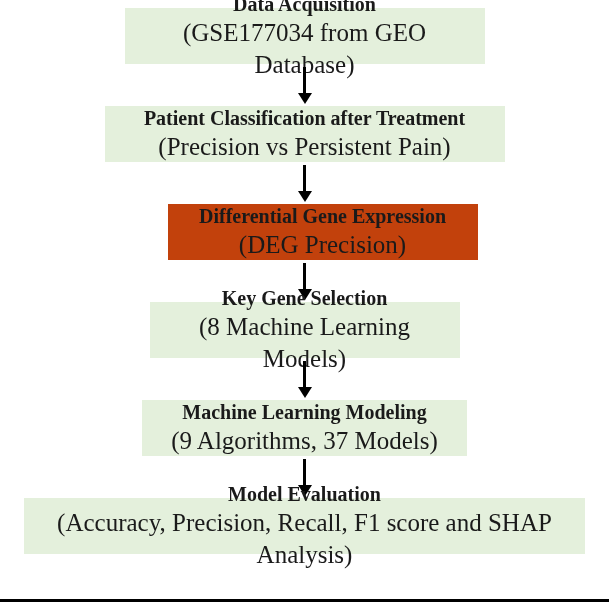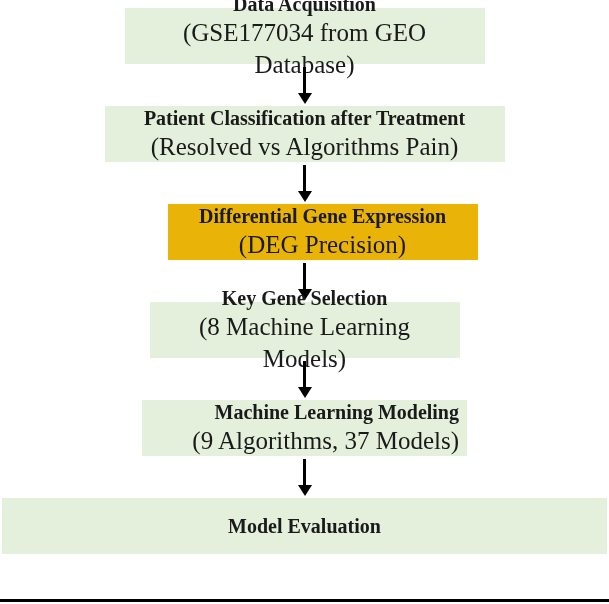--- a/index.html
+++ b/index.html
@@ -37,22 +37,22 @@
   }
   .box .subtitle {
     font-size: 25px;
     line-height: 1.25;
     color: #1a1a1a;
   }
   .w1 { width: 360px; }
   .w2 { width: 400px; }
   .w3 { width: 310px; }
   .w4 { width: 310px; }
-  .w5 { width: 325px; align-items: flex-end; }
-  .w6 { width: 605px; }
+  .w5 { width: 325px; }
+  .w6 { width: 561px; }
   .arrow {
     display: flex;
     flex-direction: column;
     align-items: center;
     height: 42px;
     padding: 3px 0 2px 0;
   }
   .arrow .shaft {
     width: 3px;
     flex: 1;
@@ -84,29 +84,29 @@
     <div class="subtitle">(GSE177034 from GEO Database)</div>
   </div>
 
   <div class="arrow">
     <div class="shaft" style="background: rgb(0, 0, 0);"></div>
     <div class="head" style="border-top-color: rgb(0, 0, 0);"></div>
   </div>
 
   <div class="box w2" style="background: rgb(228, 240, 220);">
     <div class="title">Patient Classification after Treatment</div>
-    <div class="subtitle">(Resolved vs Algorithms Pain)</div>
+    <div class="subtitle">(Precision vs Persistent Pain)</div>
   </div>
 
   <div class="arrow">
     <div class="shaft" style="background: rgb(0, 0, 0);"></div>
     <div class="head" style="border-top-color: rgb(0, 0, 0);"></div>
   </div>
 
-  <div class="box w3" style="background: #eab308; margin-left: 36px;">
+  <div class="box w3" style="background: #c2410c; margin-left: 36px;">
     <div class="title">Differential Gene Expression</div>
     <div class="subtitle">(DEG Precision)</div>
   </div>
 
   <div class="arrow">
     <div class="shaft" style="background: rgb(0, 0, 0);"></div>
     <div class="head" style="border-top-color: rgb(0, 0, 0);"></div>
   </div>
 
   <div class="box w4" style="background: rgb(228, 240, 220);">
@@ -124,17 +124,18 @@
     <div class="subtitle">(9 Algorithms, 37 Models)</div>
   </div>
 
   <div class="arrow">
     <div class="shaft" style="background: rgb(0, 0, 0);"></div>
     <div class="head" style="border-top-color: rgb(0, 0, 0);"></div>
   </div>
 
   <div class="box w6" style="background: rgb(228, 240, 220);">
     <div class="title">Model Evaluation</div>
+    <div class="subtitle">(Accuracy, Precision, Recall, F1 score and SHAP Analysis)</div>
   </div>
 
   <div class="bottom-rule"></div>
 
 </div>
 
 </body></html>

